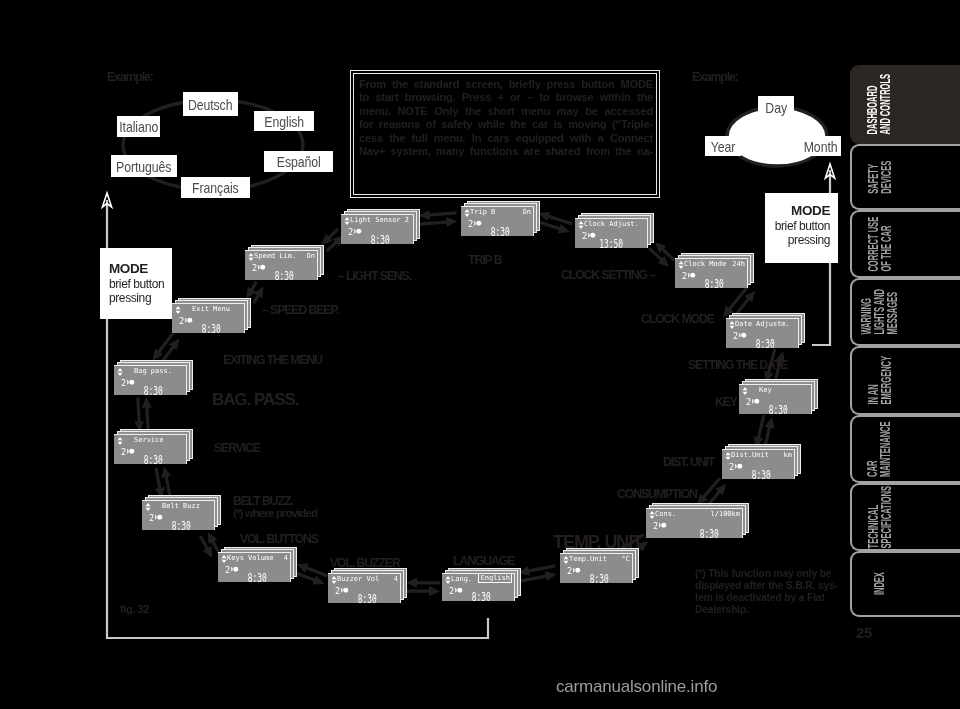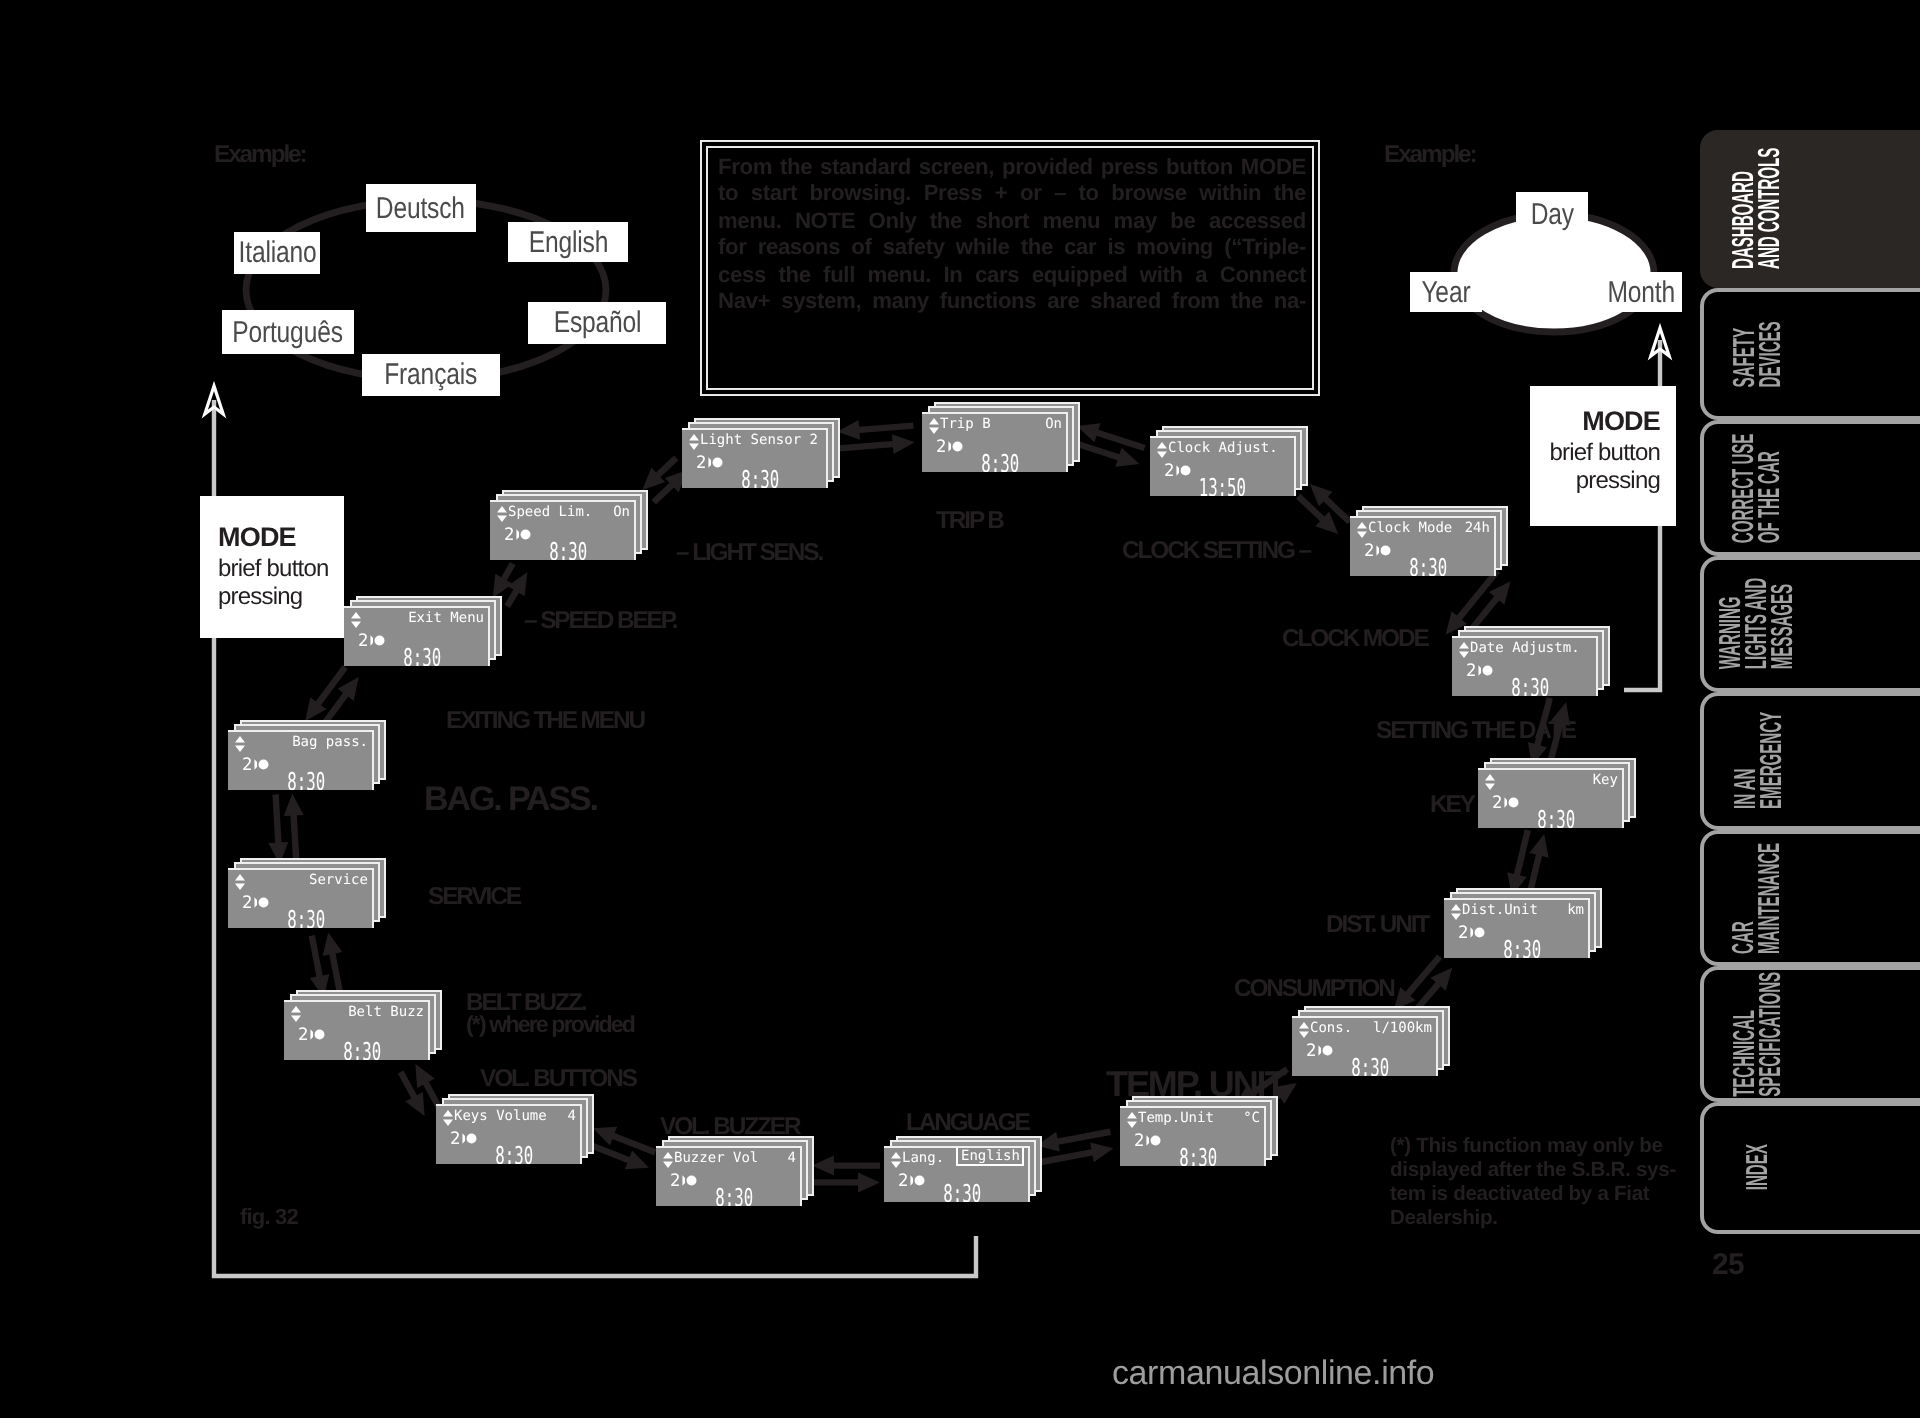--- a/index.html
+++ b/index.html
@@ -13,21 +13,21 @@
   .lcd .stack{position:absolute;left:5.5px;top:-5.5px;width:100%;height:100%;
       background:#909090;border:1.2px solid #efefef;box-sizing:border-box;}
   .lcd .stack2{position:absolute;left:2.7px;top:-2.7px;width:100%;height:100%;
       background:#909090;border:1.2px solid #efefef;box-sizing:border-box;}
   .lcd .face{position:absolute;left:0;top:0;width:100%;height:100%;
       background:#8c8c8c;border:1.2px solid #efefef;border-left:none;border-bottom:none;
       box-sizing:border-box;overflow:hidden;}
   .lcd .row1{position:absolute;left:9px;top:0px;right:2px;height:11px;
       font-family:"DejaVu Sans Mono",monospace;font-size:7px;line-height:11px;
       color:#fff;white-space:pre;}
-  .lcd .row1.c{left:20px;text-align:right;}
+  .lcd .row1.c{left:20px;text-align:left;}
   .lcd .row1 .val{float:right;}
   .lcd .hl{border:1px solid #fff;padding:0 1px;margin:-1px 0;display:inline-block;line-height:8px;}
   .lcd .row2{position:absolute;left:7px;top:11.5px;
       font-family:"DejaVu Sans Mono",monospace;font-size:8.6px;line-height:10px;color:#fff;}
   .lcd .bulb{position:absolute;left:13px;top:13.2px;width:8px;height:6.5px;}
   .lcd .clock{position:absolute;right:23.5px;bottom:-2px;
       font-family:"DejaVu Sans Mono",monospace;font-size:12.3px;line-height:12px;color:#fff;
       transform:scaleX(0.64);transform-origin:100% 50%;white-space:nowrap;}
   .lcd .updn{position:absolute;left:2.5px;top:1.5px;width:6px;height:8px;}
 
@@ -200,21 +200,21 @@
     <div class="ctext" style="left:705px;top:136px;width:36px;height:20px">
         <span>Year</span>
       </div>
   </div>
 
   <div class="note" style="left:350px;top:70px;width:310px;height:128px">
     <div style="position:absolute;inset:0;border:1.6px solid #e9e9e9;"></div>
     <div style="position:absolute;left:3px;top:3px;right:3px;bottom:3px;border:1.6px solid #e9e9e9;"></div>
     <div style="position:absolute;left:9px;top:8px;right:7px;font-size:11.1px;font-weight:bold;
                 line-height:13.4px;color:#231f20;letter-spacing:-0.18px">
-      <div class="jl">From the standard screen, provided press button MODE</div>
+      <div class="jl">From the standard screen, briefly press button MODE</div>
       <div class="jl">to start browsing. Press + or – to browse within the</div>
       <div class="jl">menu. NOTE  Only the short menu may be accessed</div>
       <div class="jl">for reasons of safety while the car is moving (“Triple-</div>
       <div class="jl">cess the full menu. In cars equipped with a Connect</div>
       <div class="jl">Nav+ system, many functions are shared from the na-</div>
     </div>
   </div>
 
   <div class="modebox" style="left:100px;top:248px;width:72px;height:71px;padding:13px 0 0 9px">
     <div class="t" style="font-size:13.5px;letter-spacing:-0.4px">MODE</div>
@@ -371,21 +371,21 @@
         <div class="row1"><span>Dist.Unit</span><span class="val">km</span></div>
         <div class="row2">2</div>
         <svg class="bulb" viewBox="0 0 7 6">
             <path d="M0 0.6 L1.2 1.8 L1.2 4.2 L0 5.4 Z" fill="#fff"></path>
             <circle cx="4.2" cy="3" r="2.3" fill="#fff"></circle>
           </svg>
         <div class="clock">8:30</div>
       </div>
     </div>
 
-    <div class="lcd" style="left:646px;top:508px;width:73px;height:30px">
+    <div class="lcd" style="left:646px;top:508px;width:97px;height:30px">
       <div class="stack"></div>
         <div class="stack2"></div>
       <div class="face">
         <svg class="updn" viewBox="0 0 6 8">
             <path d="M3 0 L5.5 3.3 L0.5 3.3 Z M3 8 L5.5 4.7 L0.5 4.7 Z" fill="#fff"></path>
           </svg>
         <div class="row1"><span>Cons.</span><span class="val">l/100km</span></div>
         <div class="row2">2</div>
         <svg class="bulb" viewBox="0 0 7 6">
             <path d="M0 0.6 L1.2 1.8 L1.2 4.2 L0 5.4 Z" fill="#fff"></path>

